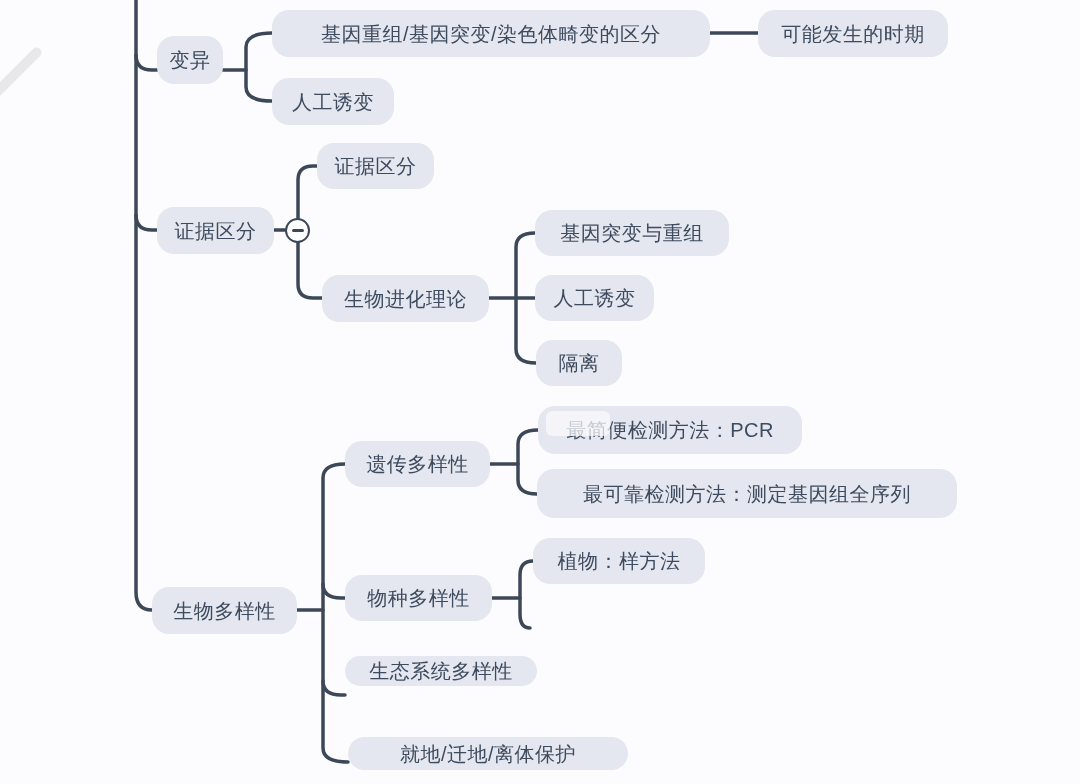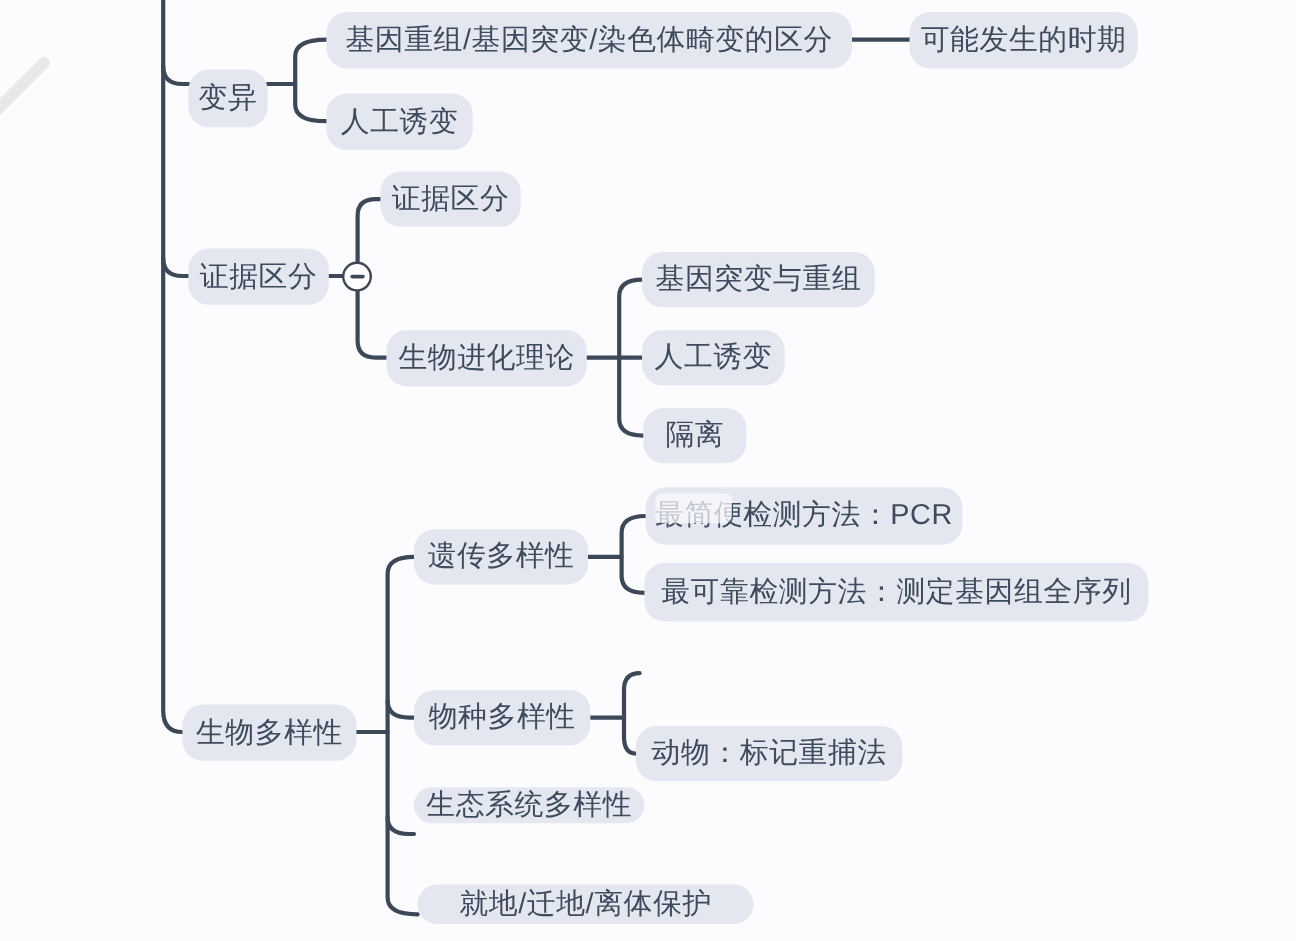--- a/index.html
+++ b/index.html
@@ -11,21 +11,21 @@
     font-family:"Liberation Sans", sans-serif;
   }
   #connectors{position:absolute;left:0;top:0;z-index:1;}
   .node{
     position:absolute;
     z-index:2;
     background:#e4e7ef;
     color:#3e4b5e;
     border-radius:17px;
     display:flex;align-items:center;justify-content:center;
-    font-size:24px;
+    font-size:20px;
     line-height:1;
     white-space:nowrap;
     box-sizing:border-box;
     letter-spacing:0.5px;
   }
   .collapse-btn{
     position:absolute;
     z-index:3;
     left:285px;top:218px;
     width:25px;height:25px;
@@ -80,39 +80,39 @@
       <path d="M538 430 Q518 430 518 444 L518 480 Q518 494 537 494"></path>
       <path d="M492 598 L520 598"></path>
       <path d="M533 561 Q520 561 520 575 L520 614 Q520 628 530 628"></path>
       <path d="M297 610 L323 610"></path>
       <path d="M345 464 Q323 464 323 478 L323 748 Q323 762 348 762"></path>
       <path d="M323 584 Q323 598 341 598 L345 598"></path>
       <path d="M323 681 Q323 695 341 695 L345 695"></path>
     </g>
   </svg>
 
-  <div class="node" style="left:157px;top:58px;width:66px;height:48px">变异</div>
+  <div class="node" style="left:157px;top:36px;width:66px;height:48px">变异</div>
   <div class="node" style="left:272px;top:10px;width:438px;height:47px">基因重组/基因突变/染色体畸变的区分</div>
   <div class="node" style="left:272px;top:78px;width:122px;height:47px">人工诱变</div>
   <div class="node" style="left:758px;top:10px;width:190px;height:47px">可能发生的时期</div>
 
   <div class="node" style="left:157px;top:207px;width:117px;height:47px">证据区分</div>
   <div class="collapse-btn">
     <span class="minus-bar"></span>
   </div>
   <div class="node" style="left:317px;top:143px;width:117px;height:46px">证据区分</div>
   <div class="node" style="left:322px;top:275px;width:167px;height:47px">生物进化理论</div>
   <div class="node" style="left:535px;top:210px;width:194px;height:46px">基因突变与重组</div>
   <div class="node" style="left:535px;top:275px;width:119px;height:46px">人工诱变</div>
   <div class="node" style="left:536px;top:340px;width:86px;height:46px">隔离</div>
 
   <div class="node" style="left:152px;top:587px;width:145px;height:47px">生物多样性</div>
   <div class="node" style="left:345px;top:441px;width:145px;height:46px">遗传多样性</div>
   <div class="node" style="left:538px;top:406px;width:264px;height:48px">最简便检测方法：PCR</div>
   <div class="node" style="left:537px;top:469px;width:420px;height:49px">最可靠检测方法：测定基因组全序列</div>
   <div class="node" style="left:345px;top:575px;width:147px;height:46px">物种多样性</div>
-  <div class="node" style="left:530px;top:605px;width:222px;height:46px">动物：标记重捕法</div>
+  <div class="node" style="left:533px;top:538px;width:172px;height:46px">植物：样方法</div>
   <div class="node" style="left:345px;top:656px;width:192px;height:30px">生态系统多样性</div>
   <div class="node" style="left:348px;top:737px;width:280px;height:33px">就地/迁地/离体保护</div>
 
   <div class="watermark-blur"></div>
 
 </div>
 
 </body></html>

